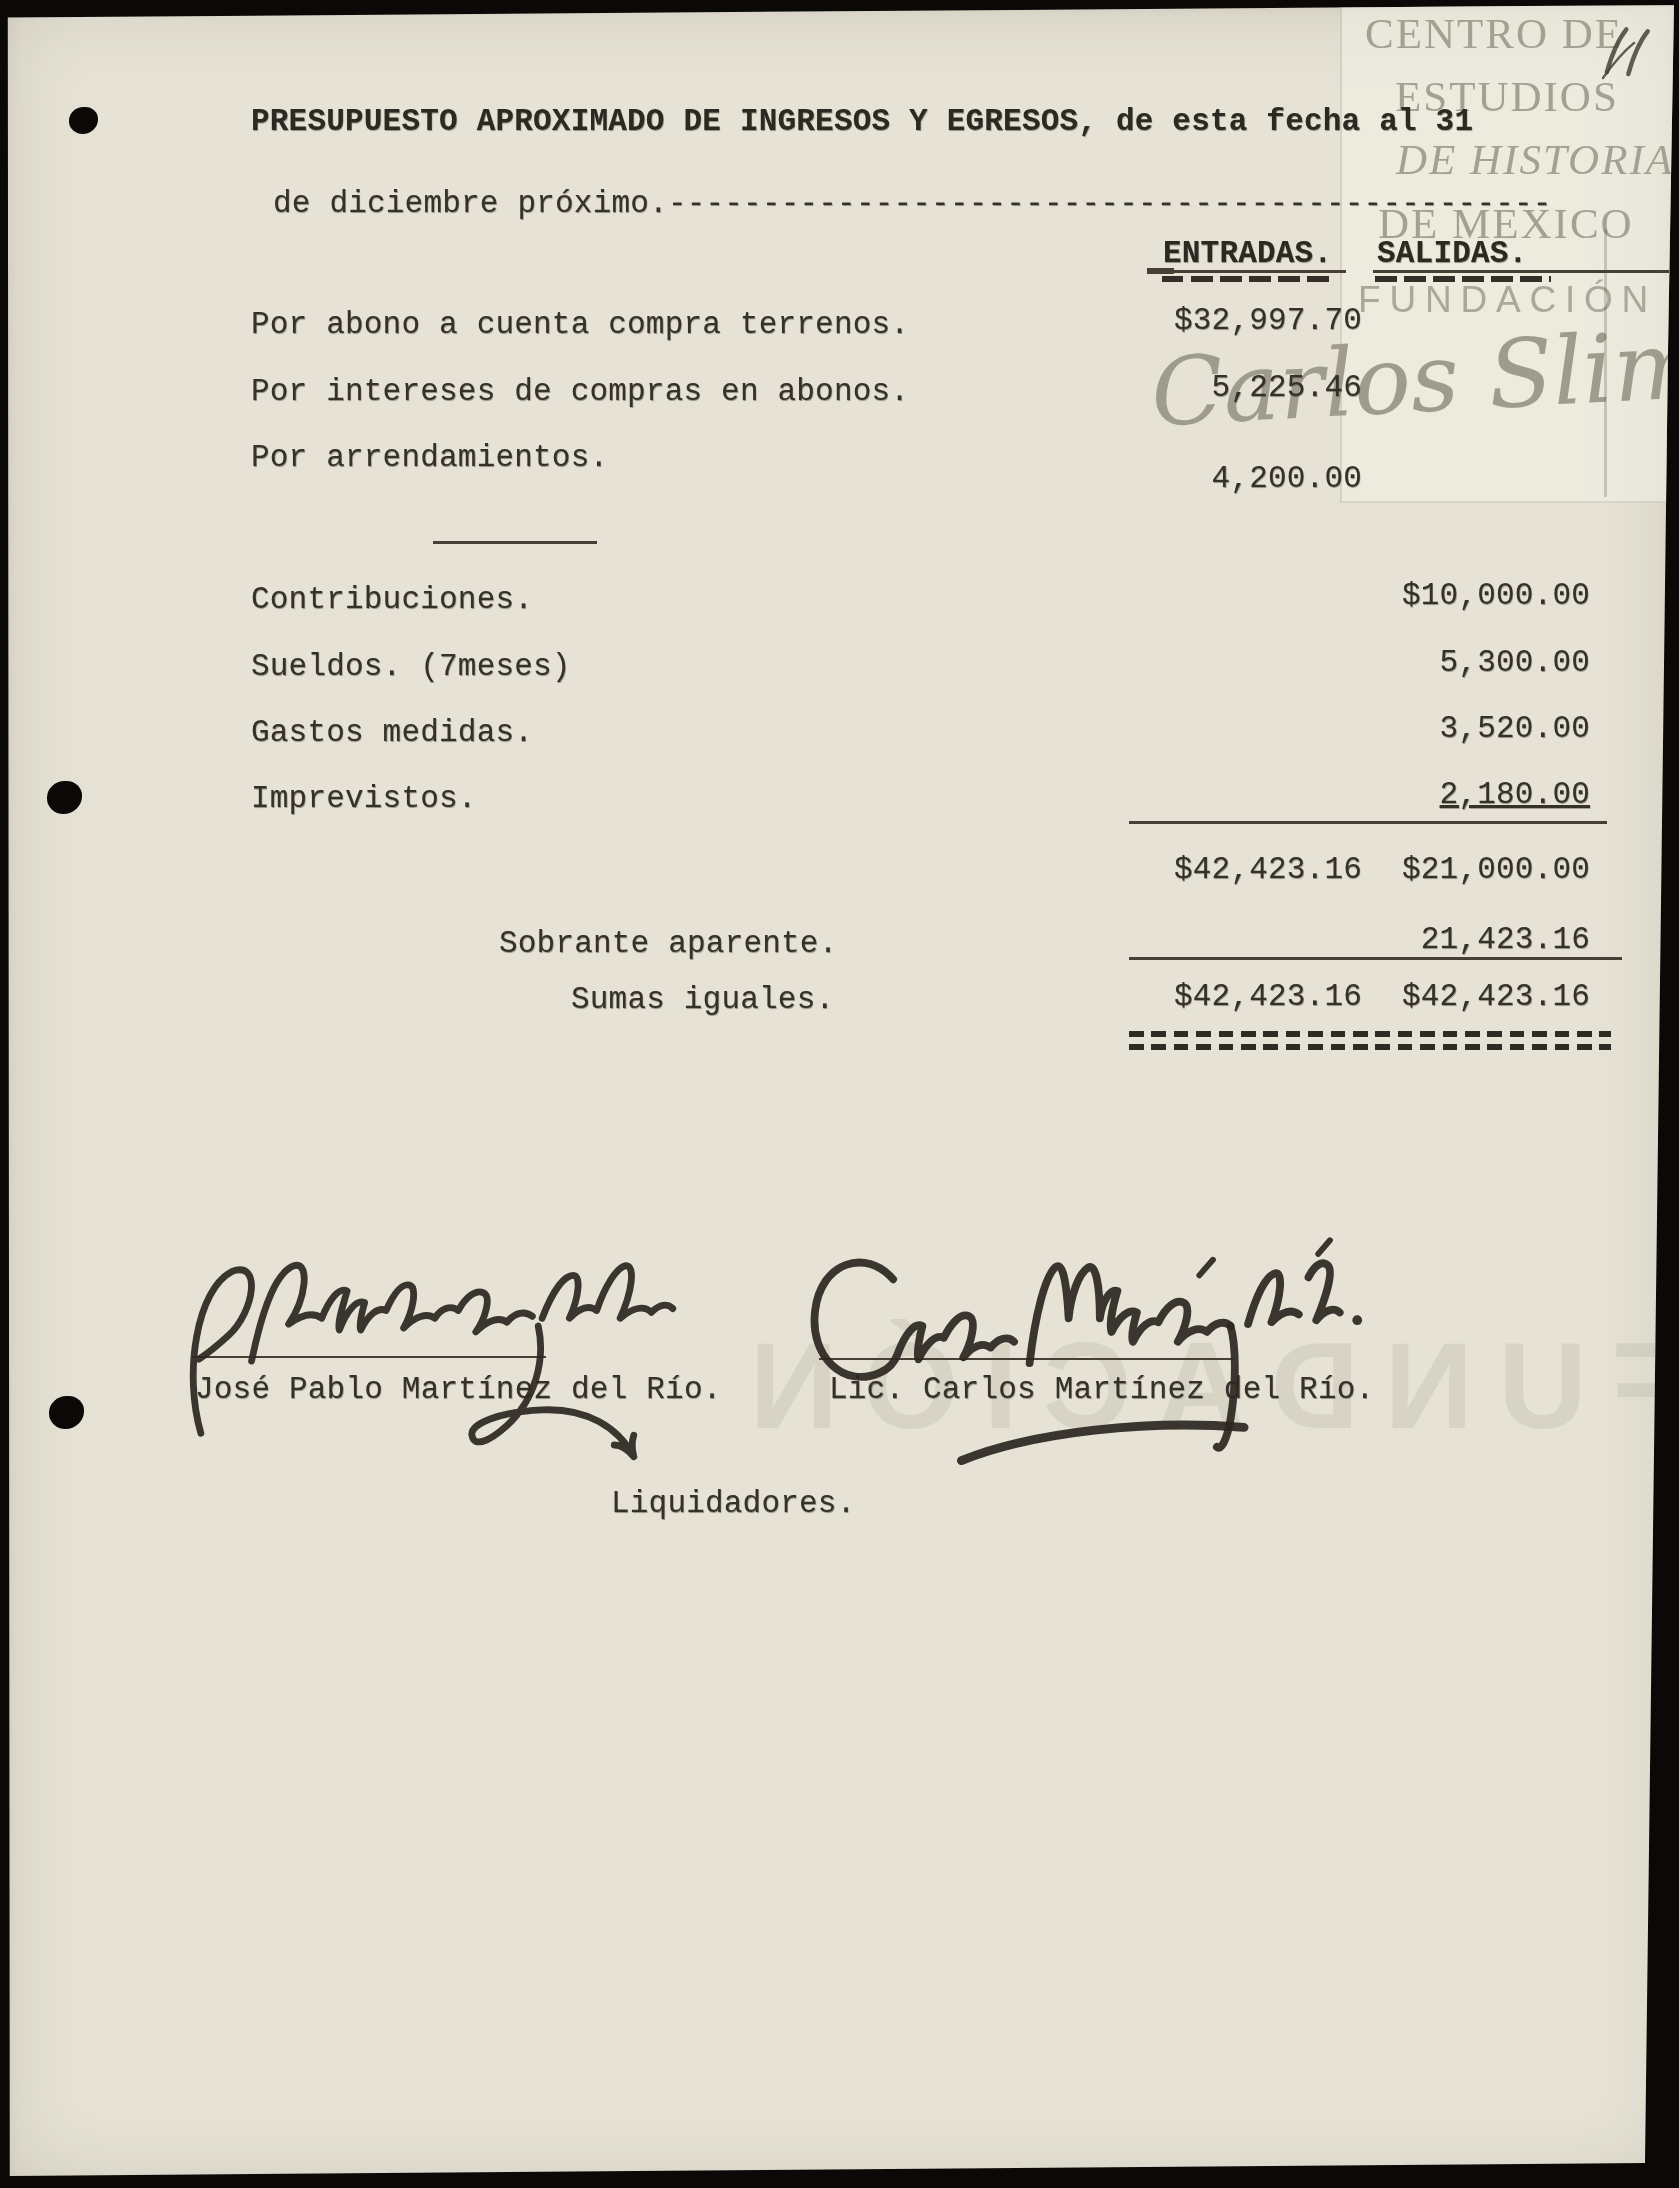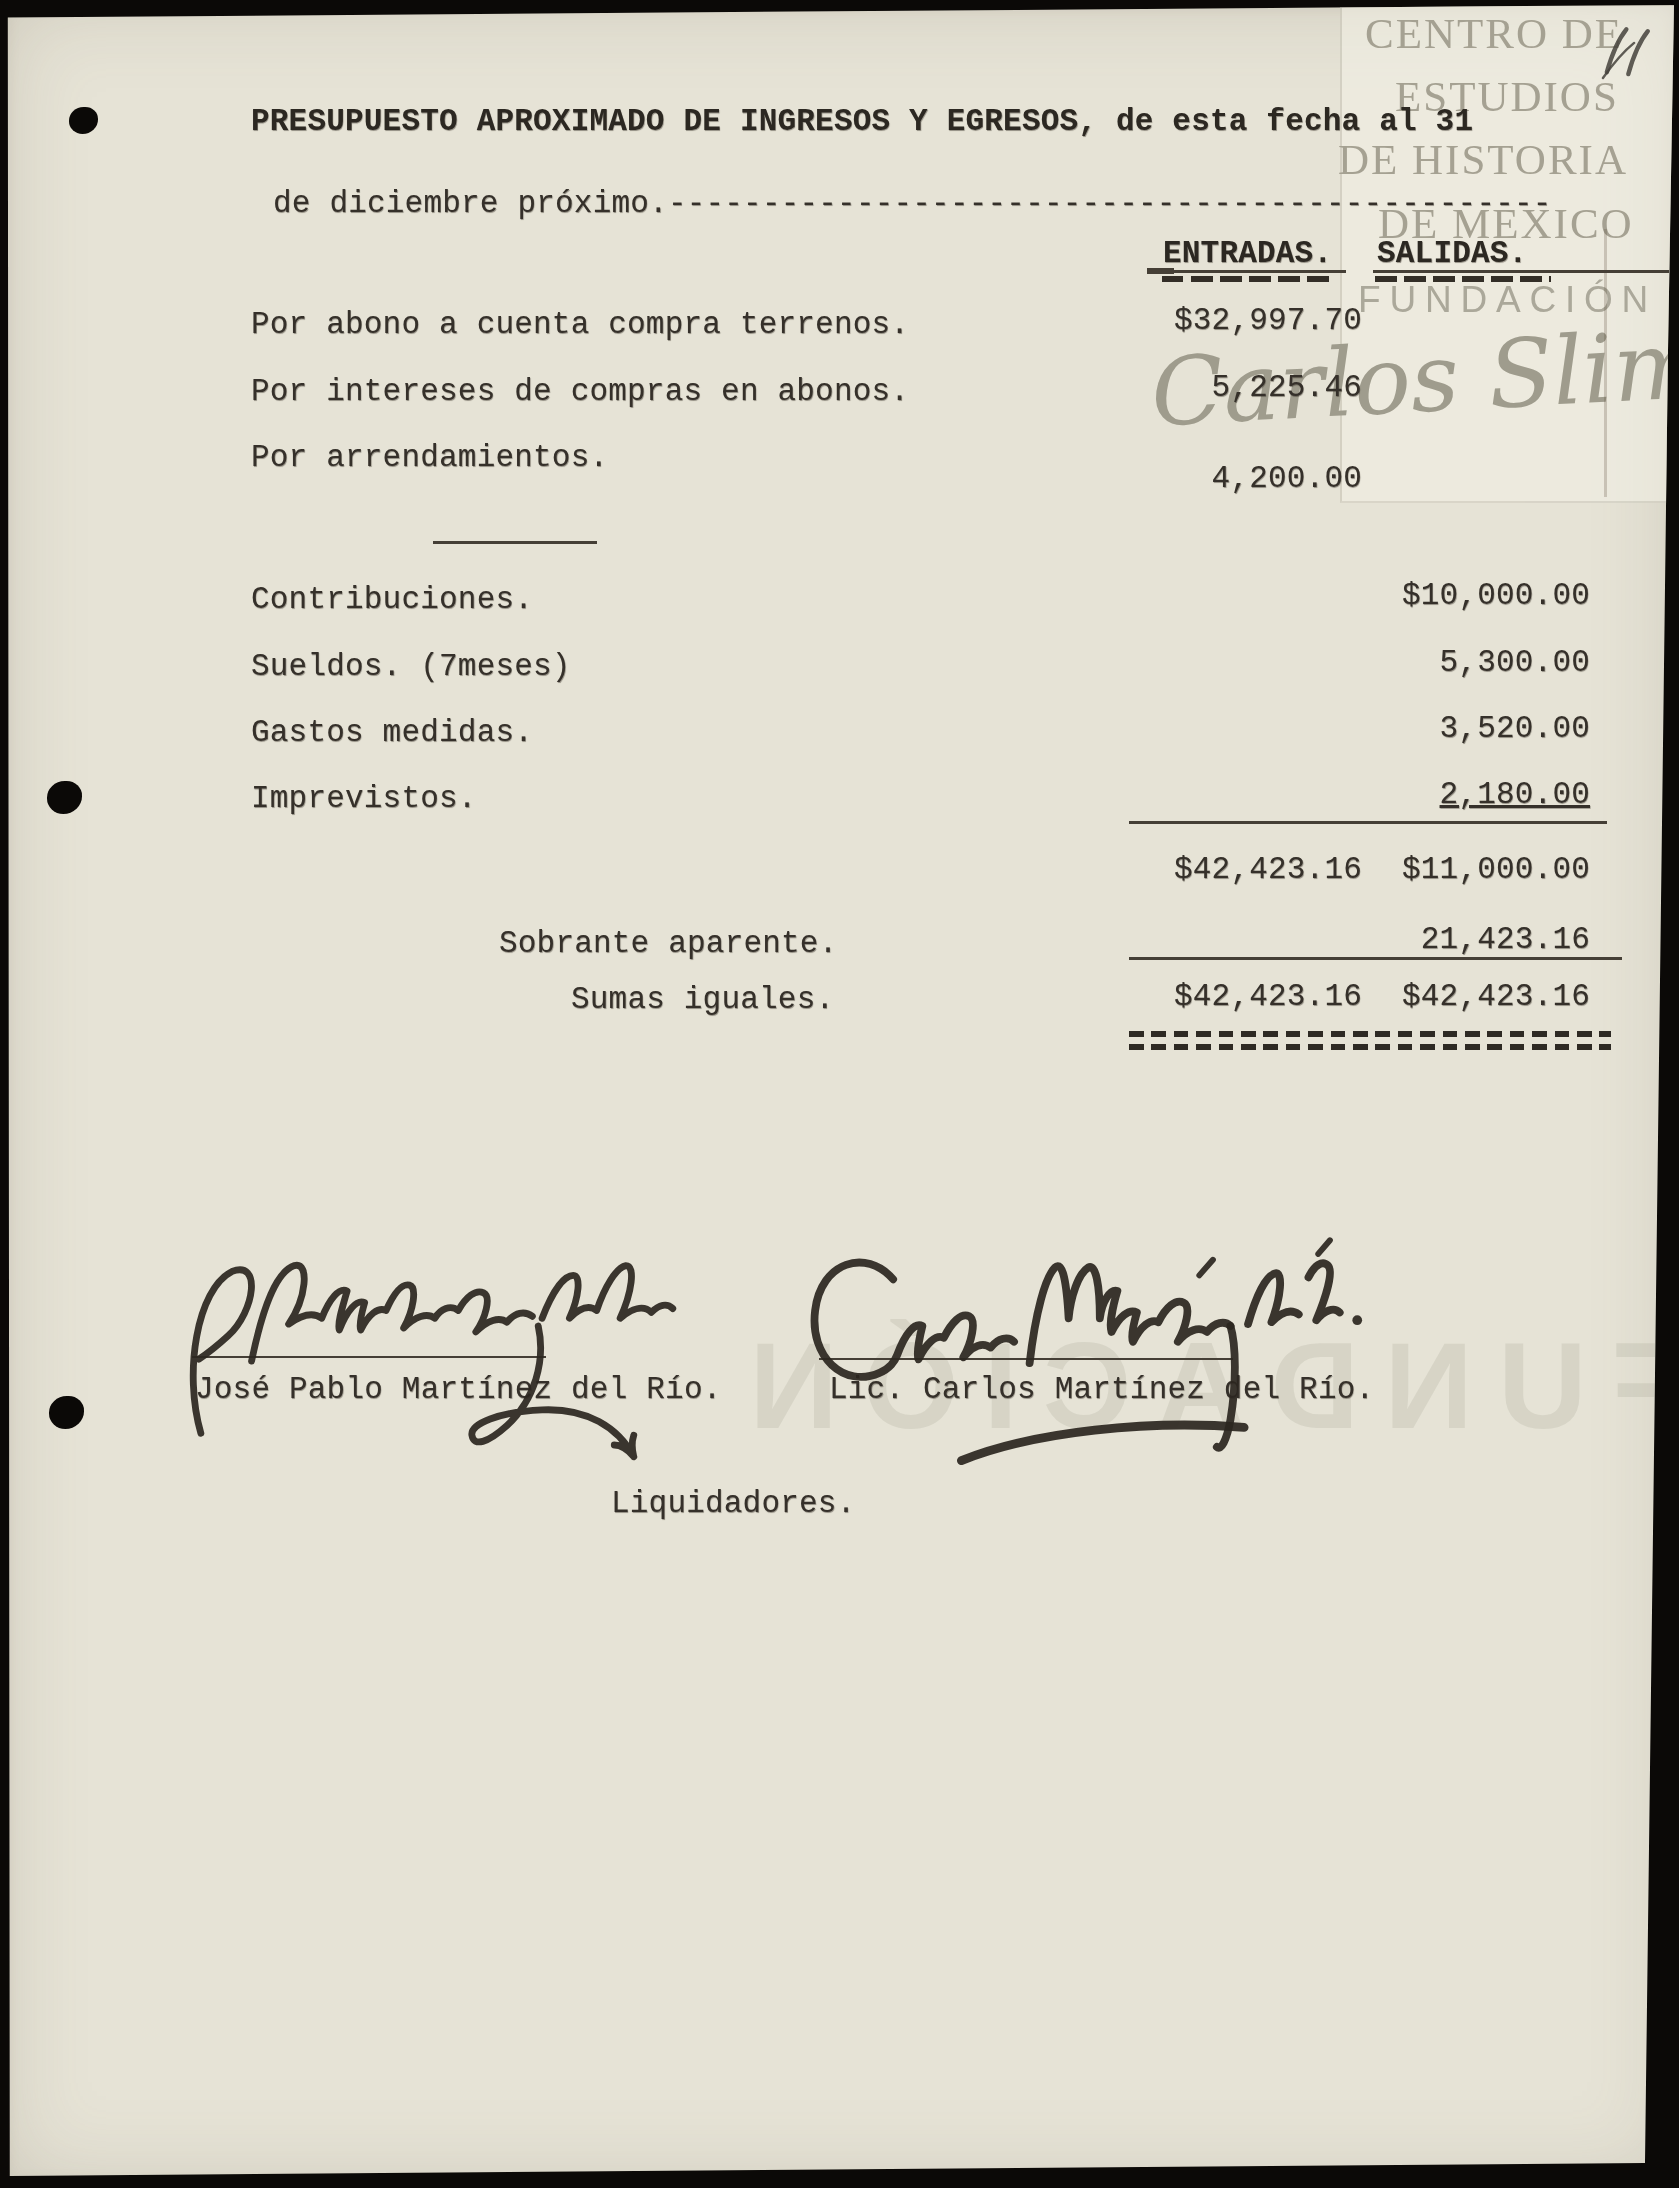--- a/index.html
+++ b/index.html
@@ -50,21 +50,21 @@
 
 <div id="page">
   <div id="paper">
     <div class="vignette"></div>
 
     <div id="ghost">FUNDACIÓN</div>
 
     <div id="wm-box"></div>
     <div class="wm-serif" style="left:1365px;top:11.7px;">CENTRO DE</div>
     <div class="wm-serif" style="left:1395px;top:75px;">ESTUDIOS</div>
-    <div class="wm-serif" style="left:1338px;top:138px;">DE HISTORIA</div>
+    <div class="wm-serif" style="left:1396px;top:138px;font-style:italic;">DE HISTORIA</div>
     <div class="wm-serif" style="left:1378px;top:202px;">DE MEXICO</div>
     <div class="wm-sans" style="left:1358px;top:279px;">FUNDACIÓN</div>
     <div class="wm-script" style="left:1151px;top:324px;">Carlos Slim</div>
     <div class="crease-v"></div>
 
     <div class="tw bold" style="left:251px;top:103px;">PRESUPUESTO APROXIMADO DE INGRESOS Y EGRESOS, de esta fecha al 31</div>
     <div class="tw" style="left:251px;top:185px;margin-left:22px;"><span>de diciembre próximo.</span><span>-----------------------------------------------</span></div>
 
     <div class="tw bold" style="left:1163px;top:235px;">ENTRADAS.</div>
     <div class="tw bold" style="left:1377px;top:235px;">SALIDAS.</div>
@@ -87,21 +87,21 @@
     <div class="tw val-s" style="top:577px;">$10,000.00</div>
     <div class="tw" style="left:251px;top:648px;">Sueldos. (7meses)</div>
     <div class="tw val-s" style="top:644px;">5,300.00</div>
     <div class="tw" style="left:251px;top:714px;">Gastos medidas.</div>
     <div class="tw val-s" style="top:710px;">3,520.00</div>
     <div class="tw" style="left:251px;top:780px;">Imprevistos.</div>
     <div class="tw val-s" style="top:776px;text-decoration:underline;">2,180.00</div>
 
     <div class="rule" style="left:1129px;top:821px;width:478px;"></div>
     <div class="tw" style="left:1073px;top:851px;width:289px;text-align:right;">$42,423.16</div>
-    <div class="tw" style="left:1297px;top:851px;width:293px;text-align:right;">$11,000.00</div>
+    <div class="tw" style="left:1297px;top:851px;width:293px;text-align:right;">$21,000.00</div>
 
     <div class="tw" style="left:499px;top:925px;">Sobrante aparente.</div>
     <div class="tw val-s" style="top:921px;">21,423.16</div>
     <div class="rule" style="left:1129px;top:957px;width:493px;"></div>
 
     <div class="tw" style="left:571px;top:981px;">Sumas iguales.</div>
     <div class="tw val-e" style="top:978px;">$42,423.16</div>
     <div class="tw val-s" style="top:978px;">$42,423.16</div>
     <div class="rule-eq" style="left:1129px;top:1031px;width:482px;"></div>
     <div class="rule-eq" style="left:1129px;top:1044px;width:482px;"></div>

